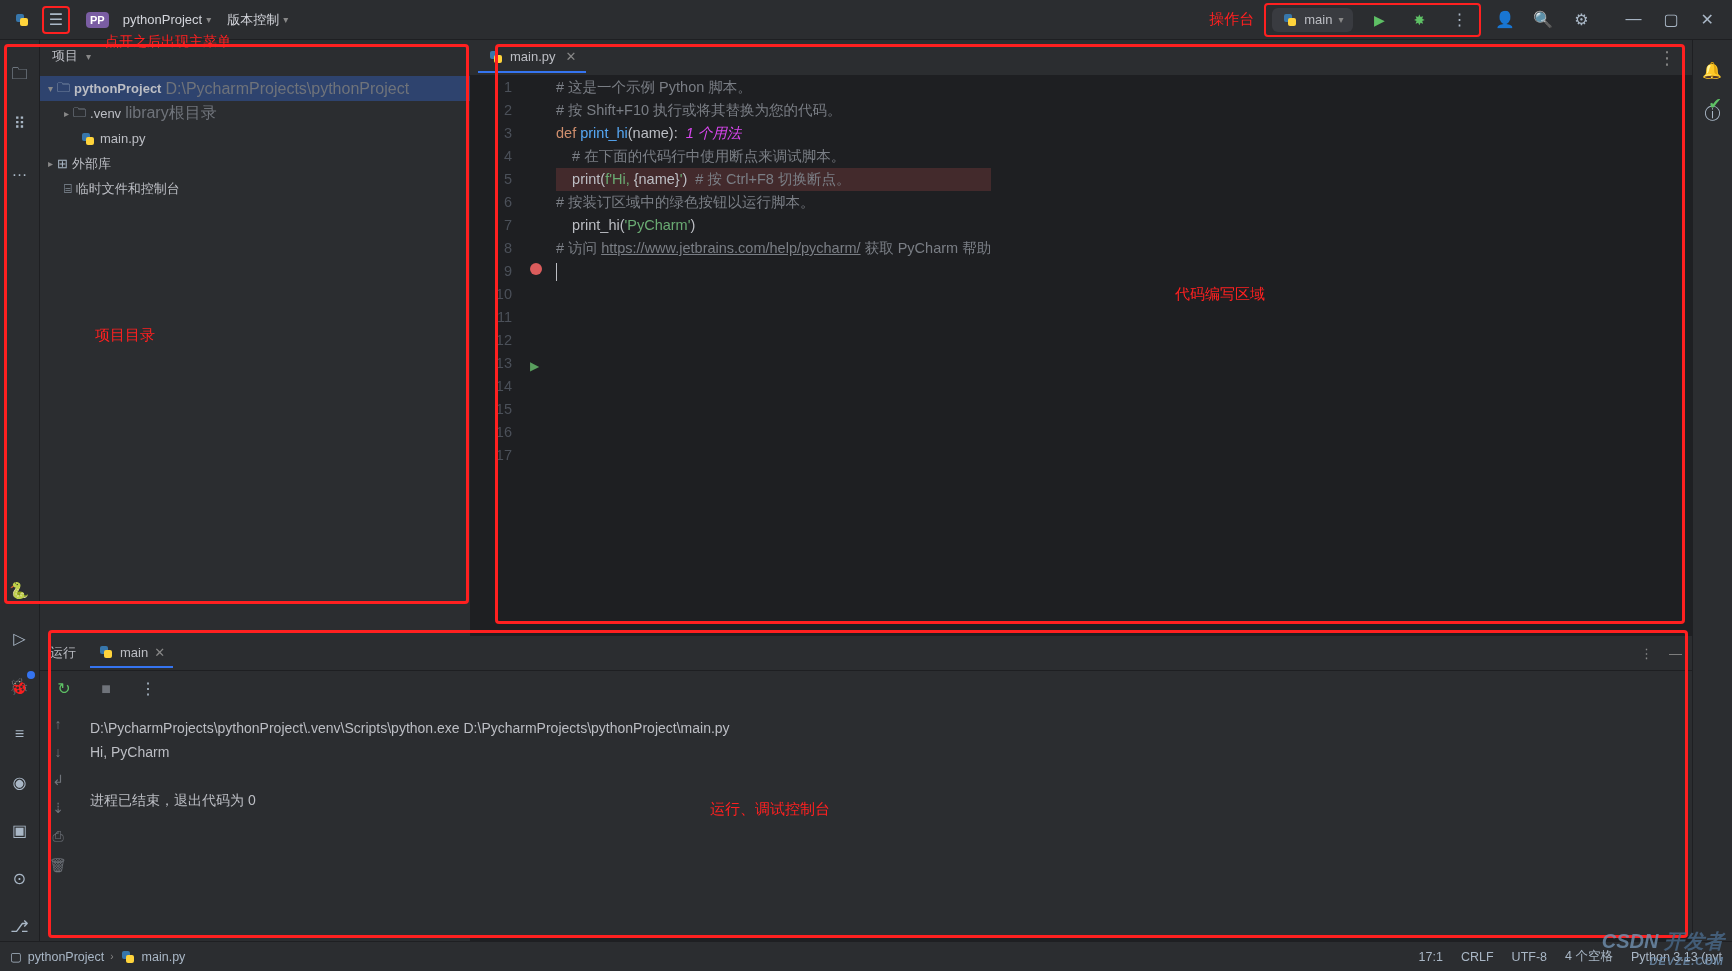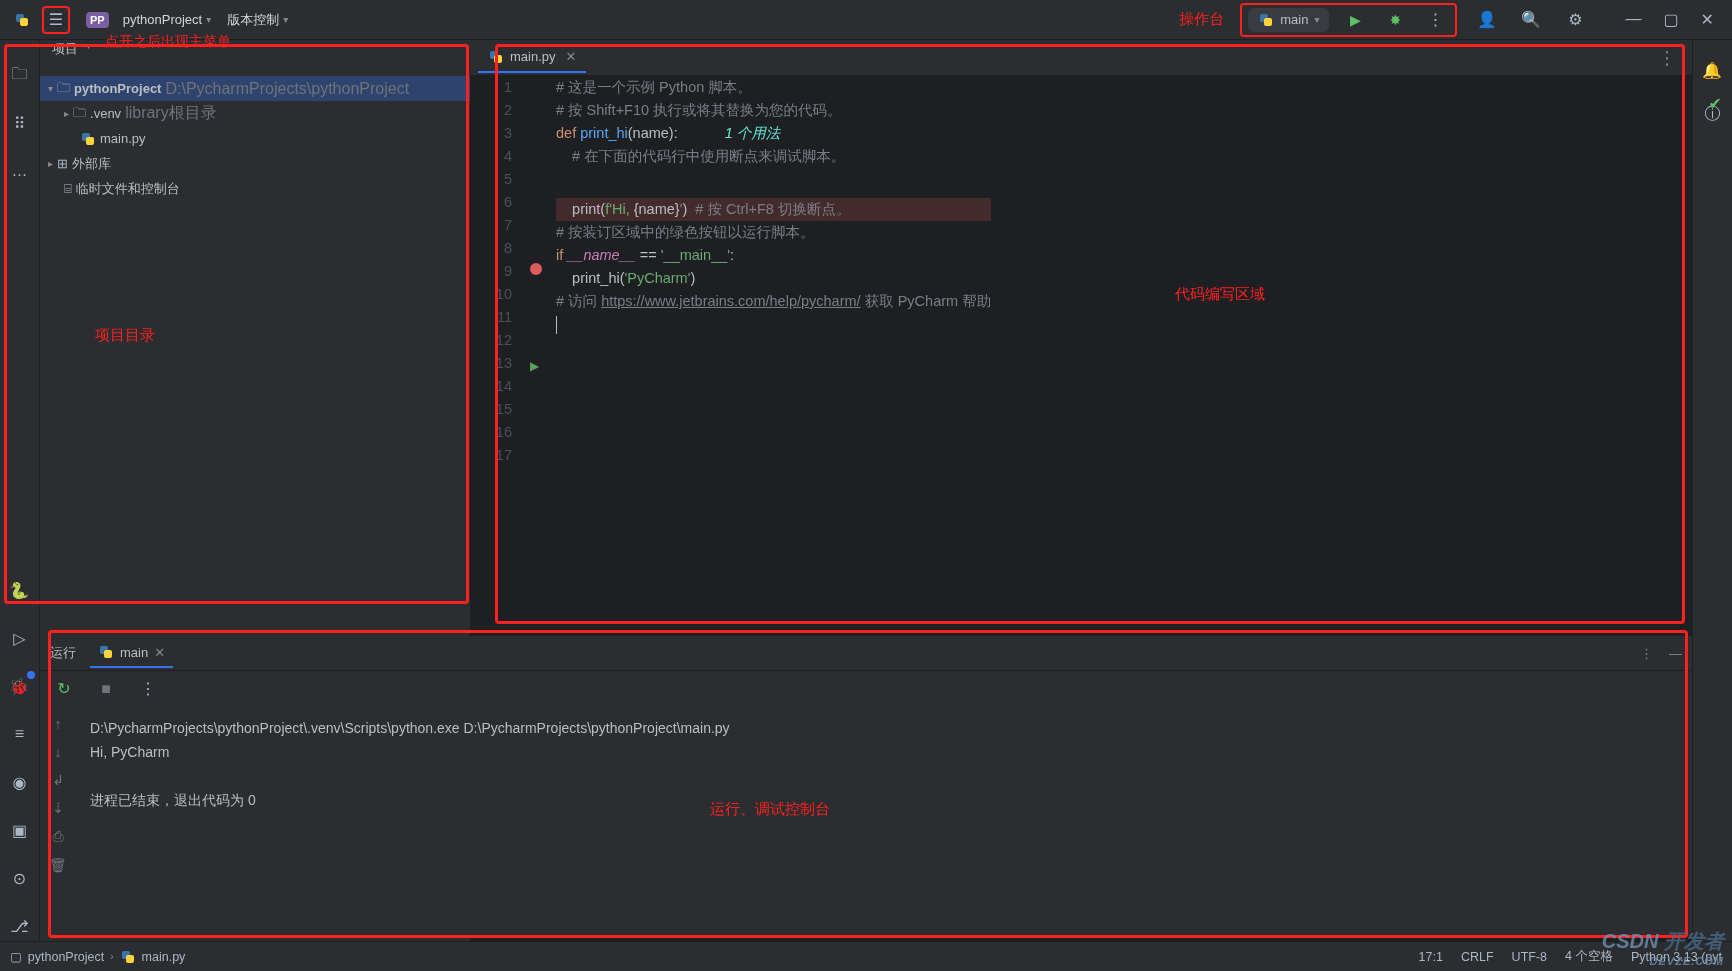--- a/index.html
+++ b/index.html
@@ -3,41 +3,41 @@
 <meta charset="utf-8">
 <style>
 * { margin: 0; padding: 0; box-sizing: border-box; font-family: -apple-system, "Segoe UI", sans-serif; }
 body { background: #1e1f22; color: #bcbec4; width: 1732px; height: 971px; overflow: hidden; position: relative; }
 .topbar { height: 40px; display: flex; align-items: center; background: #2b2d30; padding: 0 8px; border-bottom: 1px solid #1e1f22; }
 .icon-btn { width: 28px; height: 28px; display: flex; align-items: center; justify-content: center; color: #a9b7c6; cursor: pointer; border-radius: 4px; }
 .hamburger { border: 2px solid #ff2020; border-radius: 4px; margin-left: 6px; }
 .proj-badge { background: #7a5da3; color: #fff; font-size: 11px; font-weight: 700; padding: 2px 4px; border-radius: 4px; margin-left: 16px; margin-right: 6px; }
 .nav-item { font-size: 13px; color: #d3d5db; padding: 4px 8px; display: flex; align-items: center; gap: 4px; cursor: pointer; }
 .chev { font-size: 10px; color: #888; }
-.topbar-right { margin-left: auto; display: flex; align-items: center; gap: 16px; }
+.topbar-right { margin-left: auto; display: flex; align-items: center; gap: 10px; }
 .annot-red { color: #ff2020; font-size: 15px; font-weight: 500; }
 .run-config-box { border: 2px solid #ff2020; border-radius: 4px; padding: 2px 6px; display: flex; align-items: center; gap: 12px; height: 34px; }
 .run-config { display: flex; align-items: center; gap: 6px; font-size: 13px; background: #393b40; padding: 4px 10px; border-radius: 6px; }
 .play-ic { color: #5ec065; font-size: 14px; }
 .bug-ic { color: #5ec065; font-size: 14px; }
 .dots-ic { color: #a9b7c6; font-size: 16px; }
 .window-controls { display: flex; gap: 22px; margin-left: 20px; margin-right: 10px; color: #a9b7c6; }
 
 .main-area { display: flex; height: calc(100% - 40px - 30px); }
 .leftbar { width: 40px; background: #2b2d30; display: flex; flex-direction: column; align-items: center; padding-top: 20px; gap: 18px; border-right: 1px solid #1e1f22; }
 .leftbar .icon-btn { width: 30px; height: 30px; position: relative; }
 .badge-dot { position: absolute; top: 0; right: 0; width: 8px; height: 8px; background: #3574f0; border-radius: 50%; }
 
 .redbox { border: 3px solid #ff2020; border-radius: 4px; position: absolute; pointer-events: none; }
 .rb-project { left: 4px; top: 44px; width: 465px; height: 560px; }
 .rb-editor { left: 495px; top: 44px; width: 1190px; height: 580px; }
 .rb-run { left: 48px; top: 630px; width: 1640px; height: 308px; }
 
 .project-panel { width: 430px; background: #2b2d30; display: flex; flex-direction: column; }
-.panel-header { height: 32px; display: flex; padding: 0 12px; font-size: 13px; gap: 8px; }
+.panel-header { height: 32px; display: flex; align-items: center; padding: 0 12px; font-size: 13px; gap: 8px; }
 .tree { padding: 4px 0; font-size: 13px; }
 .tree-row { display: flex; align-items: center; height: 25px; padding: 0 8px; gap: 4px; cursor: pointer; }
 .tree-row.sel { background: #2e436e; }
 .indent1 { padding-left: 24px; }
 .folder-ic { color: #a9b7c6; }
 .dim { color: #6f737a; font-size: 16px; }
 .annot-proj { position: absolute; left: 95px; top: 326px; color: #ff2020; font-size: 15px; }
 .annot-menu { position: absolute; left: 105px; top: 33px; color: #ff2020; font-size: 14px; z-index: 10; }
 
 .editor-area { flex: 1; background: #1e1f22; display: flex; flex-direction: column; }
@@ -50,23 +50,23 @@
 .gutter-extra { position: absolute; left: 56px; top: 0; width: 22px; }
 .bp-dot { width: 12px; height: 12px; background: #db5c5c; border-radius: 50%; position: absolute; left: 4px; }
 .gutter-play { color: #599e5e; position: absolute; left: 4px; font-size: 12px; }
 .code { padding-left: 30px; }
 .code-line { white-space: pre; }
 .kw { color: #cf8e6d; }
 .fn { color: #56a8f5; }
 .str { color: #6aab73; }
 .cm { color: #7a7e85; text-align: center; }
 .var { color: #c77dbb; font-style: italic; }
-.hint { color: #5eead4; font-style: italic; margin-left: 39px; }
+.hint { color: #d946ef; font-style: italic; }
 .url { text-decoration: underline; }
-.line-bp { background: rgba(138, 63, 63, 0.35); margin-top: 30px; }
+.line-bp { background: rgba(138, 63, 63, 0.35); }
 .cursor-line::after { content: ''; display: inline-block; width: 1px; height: 18px; background: #bcbec4; vertical-align: middle; animation: blink 1s infinite; }
 @keyframes blink { 50% { opacity: 0; } }
 .annot-code { position: absolute; left: 1175px; top: 285px; color: #ff2020; font-size: 15px; z-index: 5; }
 .check-ic { position: absolute; right: 10px; top: 94px; color: #5ec065; }
 
 .rightbar { width: 40px; background: #2b2d30; display: flex; flex-direction: column; align-items: center; padding-top: 16px; gap: 16px; border-left: 1px solid #1e1f22; }
 
 .run-panel { position: absolute; left: 40px; right: 40px; top: 636px; height: 300px; background: #2b2d30; display: flex; flex-direction: column; }
 .run-tabs { height: 34px; display: flex; align-items: center; padding: 0 10px; gap: 14px; font-size: 13px; }
 .run-tab { display: flex; align-items: center; gap: 6px; padding: 6px 8px; border-bottom: 2px solid #3574f0; }
@@ -219,21 +219,20 @@
           <div class="code-line"></div>
           <div class="code-line"><span class="cm"># 按 Shift+F10 执行或将其替换为您的代码。</span></div>
           <div class="code-line"></div>
           <div class="code-line"></div>
           <div class="code-line"><span class="kw">def</span> <span class="fn">print_hi</span>(name):  <span class="hint">1 个用法</span></div>
           <div class="code-line"><span class="cm">    # 在下面的代码行中使用断点来调试脚本。</span></div>
           <div class="code-line line-bp">    print(<span class="str">f'Hi, </span>{name}<span class="str">'</span>)  <span class="cm"># 按 Ctrl+F8 切换断点。</span></div>
           <div class="code-line"></div>
           <div class="code-line"></div>
           <div class="code-line"><span class="cm"># 按装订区域中的绿色按钮以运行脚本。</span></div>
-          <div class="code-line"><span class="kw">if</span> <span class="var">__name__</span> == <span class="str">'__main__'</span>:</div>
           <div class="code-line">    print_hi(<span class="str">'PyCharm'</span>)</div>
           <div class="code-line"></div>
           <div class="code-line"><span class="cm"># 访问 <span class="url">https://www.jetbrains.com/help/pycharm/</span> 获取 PyCharm 帮助</span></div>
           <div class="code-line cursor-line"></div>
         </div>
     </div>
   </div>
 
   <div class="rightbar">
     <div class="icon-btn">🔔</div>

